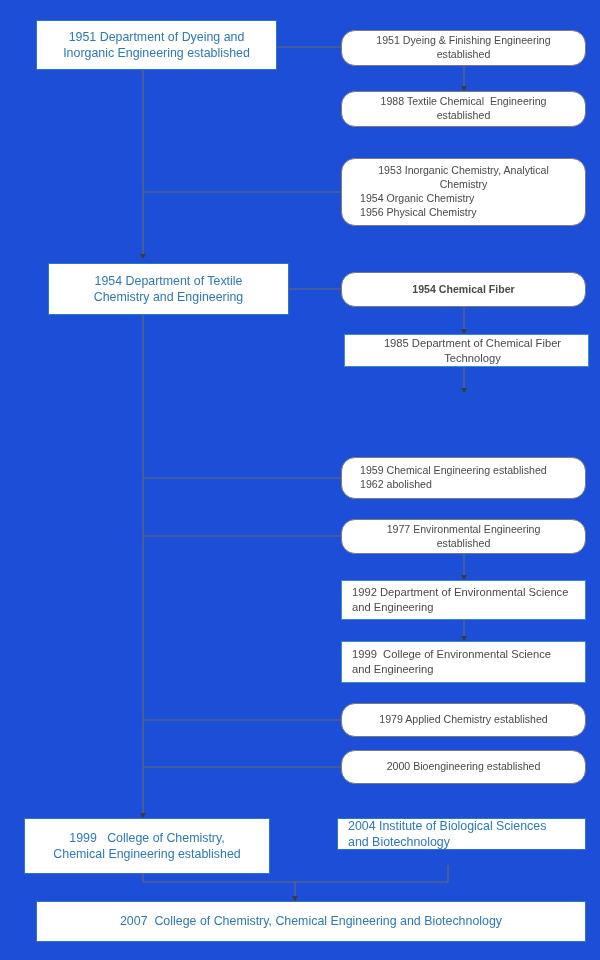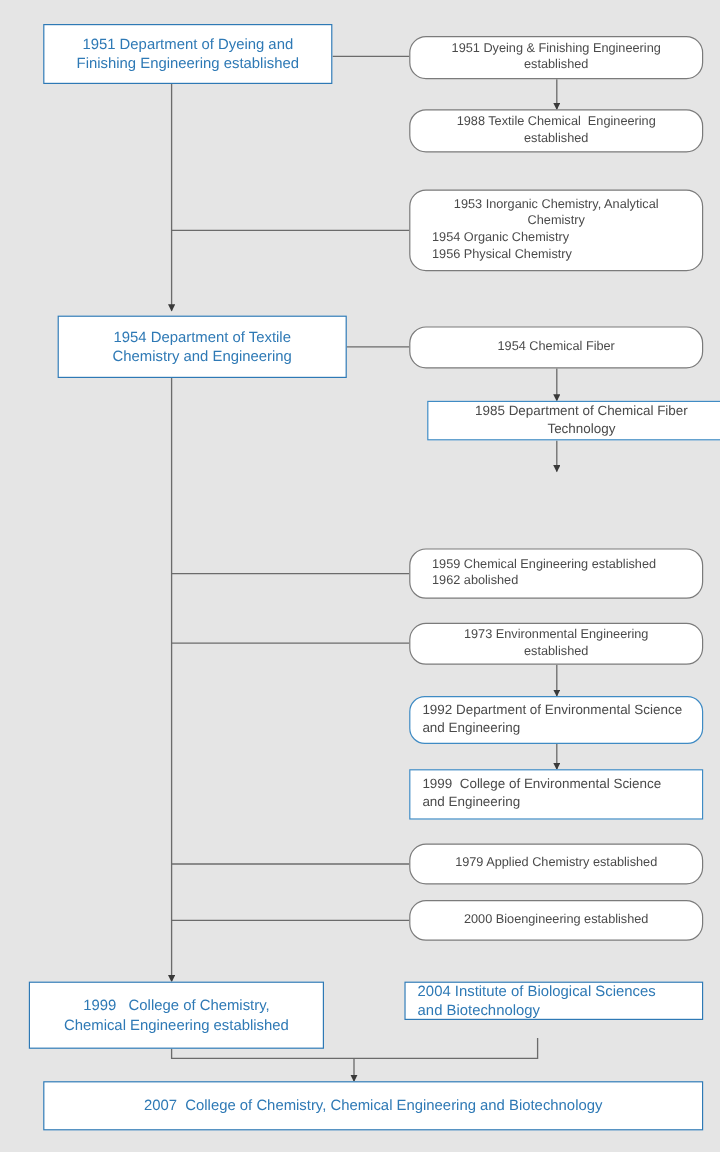--- a/index.html
+++ b/index.html
@@ -8,21 +8,21 @@
     padding: 0;
     background: #ffffff;
   }
   body {
     font-family: "Liberation Sans", sans-serif;
   }
   #canvas {
     position: relative;
     width: 600px;
     height: 960px;
-    background: #e5e5e5;
+    background: #1d4ed8;
     overflow: hidden;
   }
   #connectors {
     position: absolute;
     left: 0;
     top: 0;
     width: 600px;
     height: 960px;
     pointer-events: none;
   }
@@ -104,21 +104,21 @@
 
       <path d="M143,767 L341,767"></path>
 
       <path d="M143,865 L143,882 L448,882 L448,865"></path>
       <path d="M295,882 L295,901" marker-end="url(#arrowhead)"></path>
     </g>
   </svg>
 
   <div class="node blue align-center" style="left:36px; top:20px; width:241px; height:50px;">
     <span class="line">1951 Department of Dyeing and</span>
-    <span class="line">Finishing Engineering established</span>
+    <span class="line">Inorganic Engineering established</span>
   </div>
 
   <div class="node grey align-center" style="left:341px; top:30px; width:245px; height:36px;">
     <span class="line">1951 Dyeing &amp; Finishing Engineering established</span>
   </div>
 
   <div class="node grey align-center" style="left:341px; top:91px; width:245px; height:36px;">
     <span class="line">1988 Textile Chemical  Engineering established</span>
   </div>
 
@@ -126,39 +126,39 @@
     <span class="line">1953 Inorganic Chemistry, Analytical Chemistry</span>
     <span class="line">1954 Organic Chemistry</span>
     <span class="line">1956 Physical Chemistry</span>
   </div>
 
   <div class="node blue align-center" style="left:48px; top:263px; width:241px; height:52px;">
     <span class="line">1954 Department of Textile</span>
     <span class="line">Chemistry and Engineering</span>
   </div>
 
-  <div class="node grey align-center" style="left:341px; top:272px; width:245px; height:35px;">
+  <div class="node grey align-center" style="left:341px; top:272px; width:245px; height:35px;font-weight:bold;">
     <span class="line">1954 Chemical Fiber</span>
   </div>
 
-  <div class="node blue-grey align-center" style="left:356px; top:334px; width:245px; height:33px;padding-left:22px;">
+  <div class="node blue-grey align-center" style="left:344px; top:334px; width:245px; height:33px;padding-left:22px;">
     <span class="line">1985 Department of Chemical Fiber Technology</span>
   </div>
 
 
   <div class="node grey align-left" style="left:341px; top:457px; width:245px; height:42px;">
     <span class="line">1959 Chemical Engineering established</span>
     <span class="line">1962 abolished</span>
   </div>
 
   <div class="node grey align-center" style="left:341px; top:519px; width:245px; height:35px;">
-    <span class="line">1973 Environmental Engineering established</span>
+    <span class="line">1977 Environmental Engineering established</span>
   </div>
 
-  <div class="node blue-grey align-left" style="left:341px; top:580px; width:245px; height:40px;border-radius:13px;">
+  <div class="node blue-grey align-left" style="left:341px; top:580px; width:245px; height:40px;">
     <span class="line">1992 Department of Environmental Science</span>
     <span class="line">and Engineering</span>
   </div>
 
   <div class="node blue-grey align-left" style="left:341px; top:641px; width:245px; height:42px;">
     <span class="line">1999  College of Environmental Science</span>
     <span class="line">and Engineering</span>
   </div>
 
   <div class="node grey align-center" style="left:341px; top:703px; width:245px; height:34px;">

